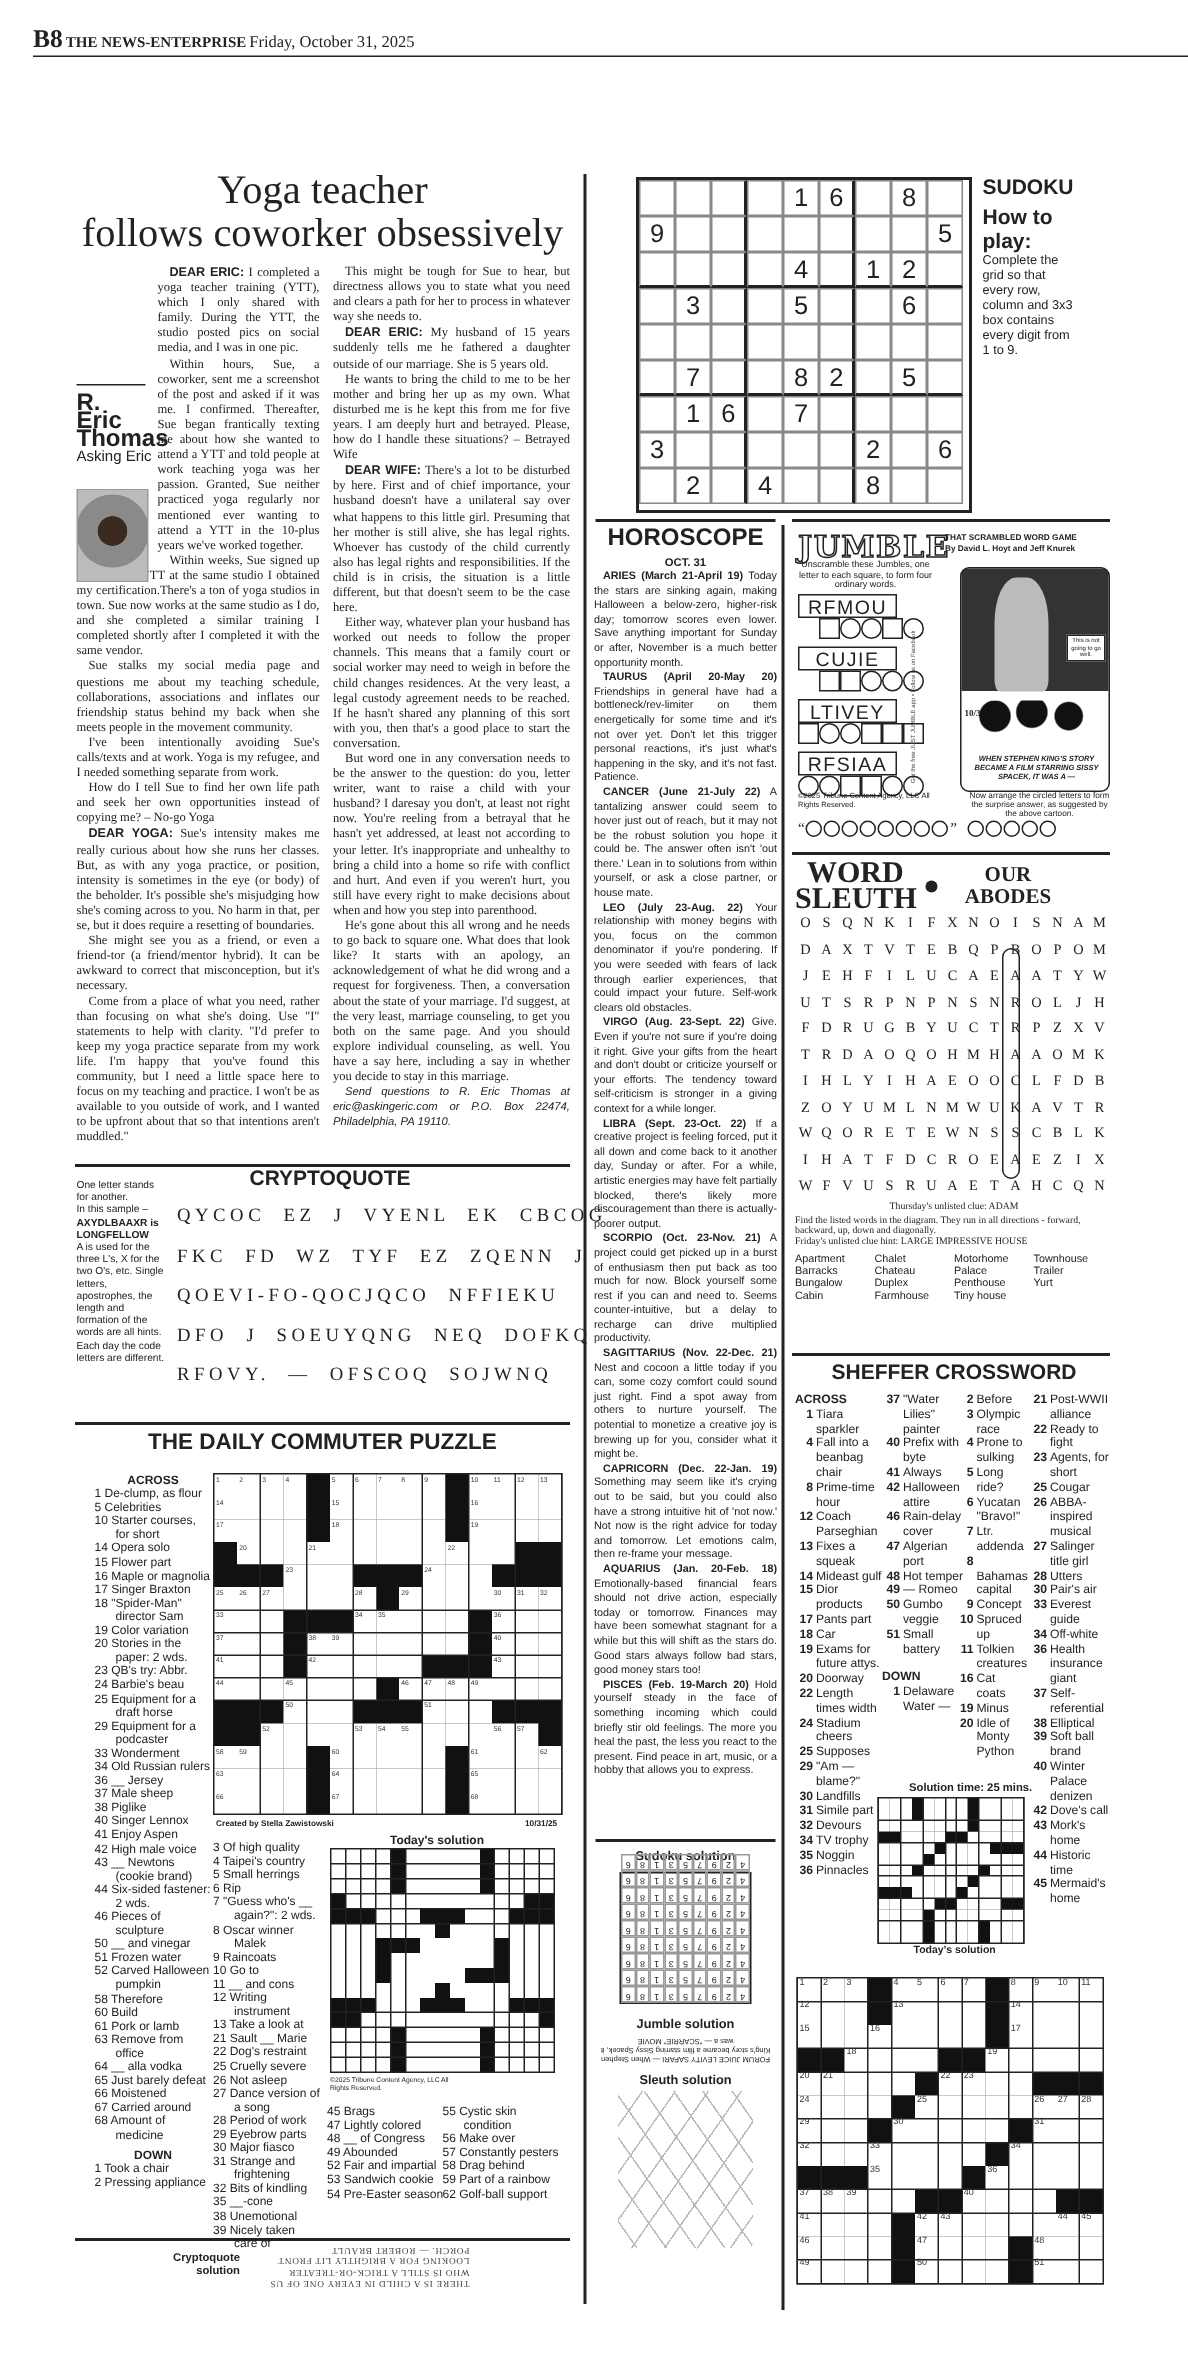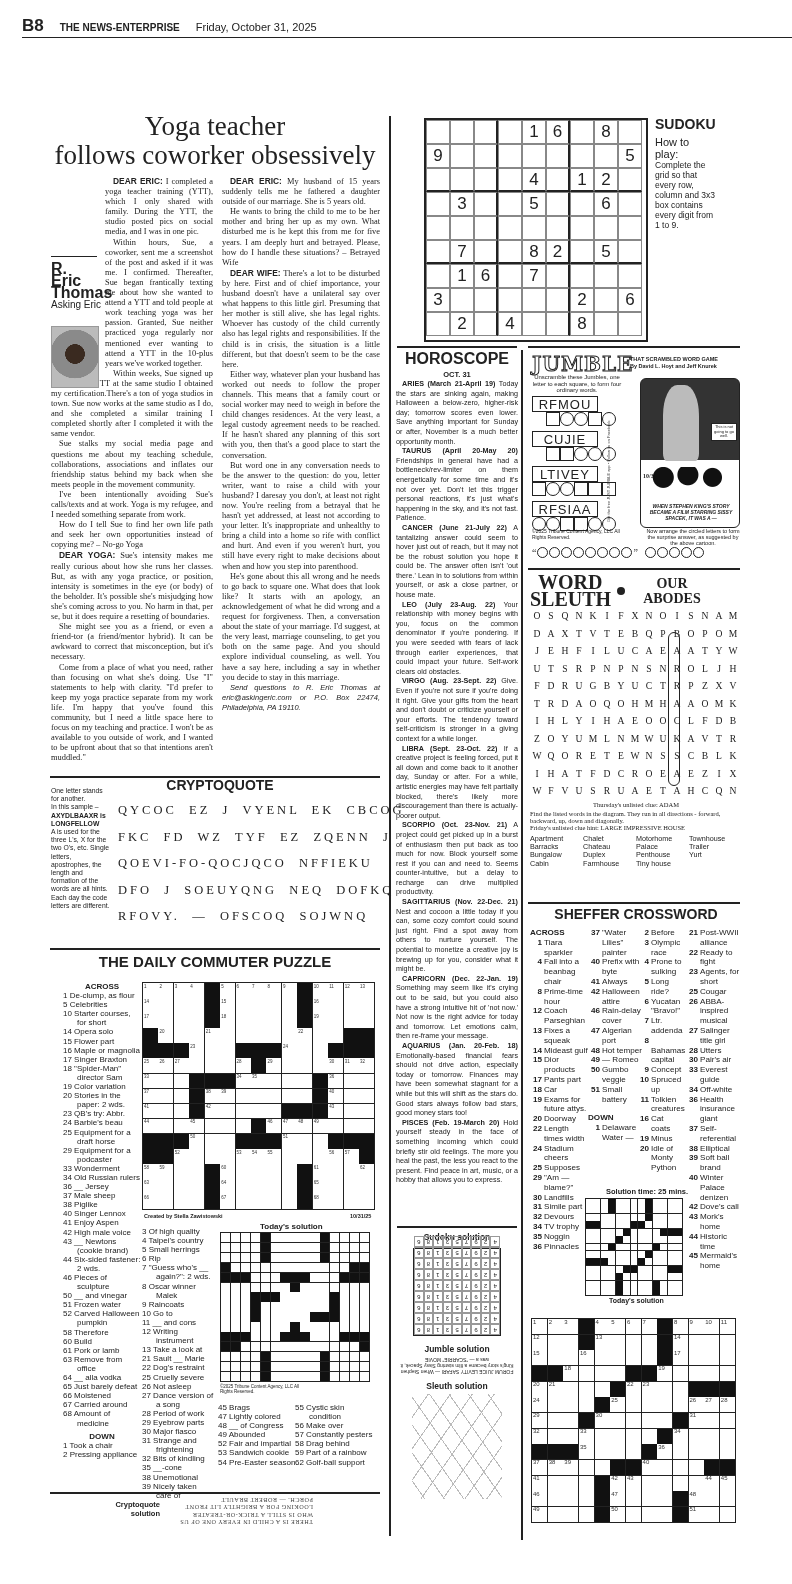--- a/index.html
+++ b/index.html
@@ -1,19 +1,19 @@
 <!DOCTYPE html>
 <html><head>
 <meta charset="utf-8">
 <style>
 *{box-sizing:border-box;margin:0;padding:0}
 body{width:792px;height:1584px;background:#fff;color:#222;position:relative;overflow:hidden;font-family:"Liberation Serif",serif}
 .abs{position:absolute}
 .sans{font-family:"Liberation Sans",sans-serif}
-.hdr{left:22px;top:16px;width:770px;height:22px;border-bottom:1.5px solid #222;font-family:Liberation Sans, sans-serif;display:flex;align-items:baseline;gap:16px}
+.hdr{left:22px;top:16px;width:770px;height:22px;border-bottom:1.5px solid #222;font-family:Liberation Serif, serif;display:flex;align-items:baseline;gap:2px}
 .hdr .pg{font-weight:bold;font-size:17px}
 .hdr .pub{font-weight:bold;font-size:10px}
 .hdr .dt{font-size:11px}
 .vline{background:#222;width:1.5px}
 .hline{background:#222;height:1.5px}
 .title{font-size:27px;text-align:center;line-height:29px;color:#222}
 .txt{font-size:8.4px;line-height:10.1px;text-align:justify;color:#222}
 .txt p{text-indent:8px}
 .txt b{font-family:"Liberation Sans",sans-serif;font-weight:bold}
 .byline{font-family:"Liberation Sans",sans-serif}
@@ -66,20 +66,21 @@
     <p>Within hours, Sue, a coworker, sent me a screenshot of the post and asked if it was me. I confirmed. Thereafter, Sue began frantically texting me about how she wanted to attend a YTT and told people at work teaching yoga was her passion. Granted, Sue neither practiced yoga regularly nor mentioned ever wanting to attend a YTT in the 10-plus years we've worked together.</p>
     <p>Within weeks, Sue signed up for the next YTT at the same studio I obtained my certification.There's a ton of yoga studios in town. Sue now works at the same studio as I do, and she completed a similar training I completed shortly after I completed it with the same vendor.</p>
     <p>Sue stalks my social media page and questions me about my teaching schedule, collaborations, associations and inflates our friendship status behind my back when she meets people in the movement community.</p>
     <p>I've been intentionally avoiding Sue's calls/texts and at work. Yoga is my refugee, and I needed something separate from work.</p>
     <p>How do I tell Sue to find her own life path and seek her own opportunities instead of copying me? – No-go Yoga</p>
     <p><b>DEAR YOGA:</b> Sue's intensity makes me really curious about how she runs her classes. But, as with any yoga practice, or position, intensity is sometimes in the eye (or body) of the beholder. It's possible she's misjudging how she's coming across to you. No harm in that, per se, but it does require a resetting of boundaries.</p>
     <p>She might see you as a friend, or even a friend-tor (a friend/mentor hybrid). It can be awkward to correct that misconception, but it's necessary.</p>
     <p>Come from a place of what you need, rather than focusing on what she's doing. Use "I" statements to help with clarity. "I'd prefer to keep my yoga practice separate from my work life. I'm happy that you've found this community, but I need a little space here to focus on my teaching and practice. I won't be as available to you outside of work, and I wanted to be upfront about that so that intentions aren't muddled."</p>
   </div>
 <div class="abs txt" style="left:222px;top:176px;width:158px;height:590px;" id="advcol2">
+    <p>This might be tough for Sue to hear, but directness allows you to state what you need and clears a path for her to process in whatever way she needs to.</p>
     <p><b>DEAR ERIC:</b> My husband of 15 years suddenly tells me he fathered a daughter outside of our marriage. She is 5 years old.</p>
     <p>He wants to bring the child to me to be her mother and bring her up as my own. What disturbed me is he kept this from me for five years. I am deeply hurt and betrayed. Please, how do I handle these situations? – Betrayed Wife</p>
     <p><b>DEAR WIFE:</b> There's a lot to be disturbed by here. First and of chief importance, your husband doesn't have a unilateral say over what happens to this little girl. Presuming that her mother is still alive, she has legal rights. Whoever has custody of the child currently also has legal rights and responsibilities. If the child is in crisis, the situation is a little different, but that doesn't seem to be the case here.</p>
     <p>Either way, whatever plan your husband has worked out needs to follow the proper channels. This means that a family court or social worker may need to weigh in before the child changes residences. At the very least, a legal custody agreement needs to be reached. If he hasn't shared any planning of this sort with you, then that's a good place to start the conversation.</p>
     <p>But word one in any conversation needs to be the answer to the question: do you, letter writer, want to raise a child with your husband? I daresay you don't, at least not right now. You're reeling from a betrayal that he hasn't yet addressed, at least not according to your letter. It's inappropriate and unhealthy to bring a child into a home so rife with conflict and hurt. And even if you weren't hurt, you still have every right to make decisions about when and how you step into parenthood.</p>
     <p>He's gone about this all wrong and he needs to go back to square one. What does that look like? It starts with an apology, an acknowledgement of what he did wrong and a request for forgiveness. Then, a conversation about the state of your marriage. I'd suggest, at the very least, marriage counseling, to get you both on the same page. And you should explore individual counseling, as well. You have a say here, including a say in whether you decide to stay in this marriage.</p>
     <p style="font-family: &quot;Liberation Sans&quot;, sans-serif; font-style: italic; font-size: 7.5px;">Send questions to R. Eric Thomas at eric@askingeric.com or P.O. Box 22474, Philadelphia, PA 19110.</p>
   </div>
 
 <div class="abs" style="left:51px;top:256px;width:50px;height:120px;background:#fff;">
@@ -172,21 +173,21 @@
     <div style="border-right: 2px solid rgb(34, 34, 34);"></div>
     <div>4</div>
     <div></div>
     <div style="border-right: 2px solid rgb(34, 34, 34);"></div>
     <div>8</div>
     <div></div>
     <div></div>
   </div>
 <div class="abs" style="left:655px;top:116px;width:60px">
   <div class="sans" style="font-weight:bold;font-size:14px">SUDOKU</div>
-  <div class="sans" style="font-weight:normal;font-size:11px;margin-top:4px">How to play:</div>
+  <div class="sans" style="font-weight:bold;font-size:14px;margin-top:4px">How to play:</div>
   <div class="sans" style="font-size:8.5px;line-height:10px">Complete the grid so that every row, column and 3x3 box contains every digit from 1 to 9.</div>
 </div>
 
 <div class="hline abs" style="left:397px;top:346px;width:120px"></div>
 <div class="hline abs" style="left:528px;top:346px;width:212px"></div>
 <div class="vline abs" style="left:521px;top:350px;height:1190px"></div>
 
 <div class="abs" style="left:396px;top:350px;width:122px">
   <div class="h2" style="font-size:16px;margin-bottom:2px">HOROSCOPE</div>
   <div class="sans" style="font-size:7.5px;font-weight:bold;text-align:center">OCT. 31</div>

